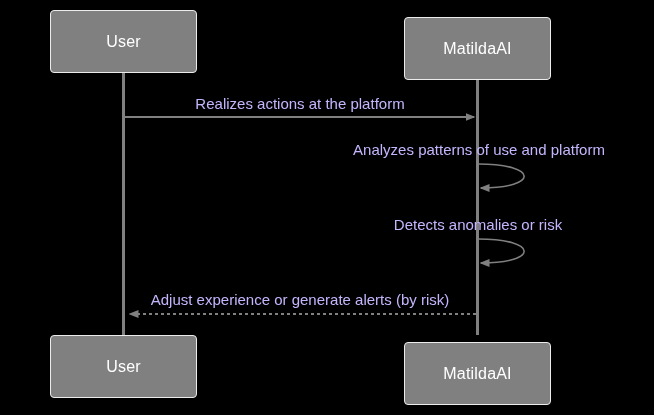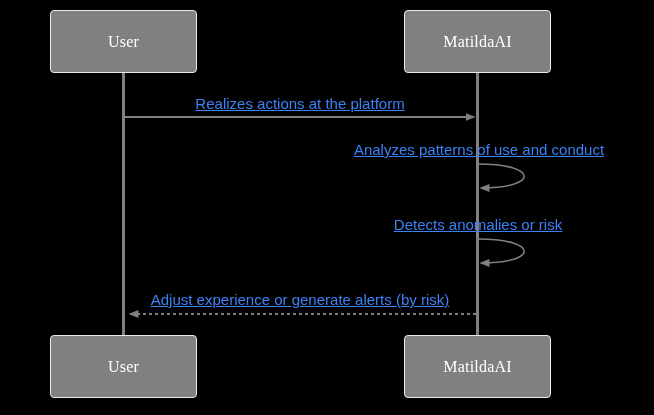--- a/index.html
+++ b/index.html
@@ -21,44 +21,42 @@
   .actor {
     position: absolute;
     width: 145px;
     height: 61px;
     background: #808080;
     border: 1px solid #ececec;
     border-radius: 4px;
     display: flex;
     align-items: center;
     justify-content: center;
-    font-family: Liberation Serif, serif;
   }
   .actor span {
     color: #ffffff;
     font-size: 16px;
     letter-spacing: 0.2px;
   }
   .actor.row-top { top: 10px; }
   .actor.row-bottom { top: 335px; }
   .actor.col-left { left: 50px; }
-  .actor.col-right { left: 404px; }
+  .actor.col-right { left: 404px; margin-top: 7px; }
   .overlay {
     position: absolute;
     left: 0; top: 0;
     width: 654px;
     height: 415px;
   }
   .msg-label {
     position: absolute;
-    color: #3b82f6;
+    color: #c4b5fd;
     font-size: 15px;
     white-space: nowrap;
     transform: translateX(-50%);
-    text-decoration: underline;
   }
   .msg-1 { left: 300px; top: 95px; }
   .msg-2 { left: 479px; top: 141px; }
   .msg-3 { left: 478px; top: 216px; }
   .msg-4 { left: 300px; top: 291px; }
 </style>
 </head>
 <body>
 
 <div class="stage">
@@ -72,21 +70,21 @@
         <path d="M0,0 L10,4 L0,8 z" fill="#808080"></path>
       </marker>
     </defs>
     <path d="M 123,117 H 474" stroke="#808080" stroke-width="1.8" fill="none" marker-end="url(#ah)"></path>
     <path d="M 478,164 C 539,164 539,188 481,188" stroke="#808080" stroke-width="1.6" fill="none" marker-end="url(#ah)"></path>
     <path d="M 478,239 C 539,239 539,263 481,263" stroke="#808080" stroke-width="1.6" fill="none" marker-end="url(#ah)"></path>
     <path d="M 476,314 H 130" stroke="#808080" stroke-width="1.8" fill="none" stroke-dasharray="3,3" marker-end="url(#ah)"></path>
   </svg>
 
   <div class="msg-label msg-1">Realizes actions at the platform</div>
-  <div class="msg-label msg-2">Analyzes patterns of use and conduct</div>
+  <div class="msg-label msg-2">Analyzes patterns of use and platform</div>
   <div class="msg-label msg-4">Adjust experience or generate alerts (by risk)</div>
   <div class="msg-label msg-3">Detects anomalies or risk</div>
 
   <div class="actor row-top col-left">
     <span>User</span>
   </div>
   <div class="actor row-top col-right">
     <span>MatildaAI</span>
   </div>
   <div class="actor row-bottom col-left">

